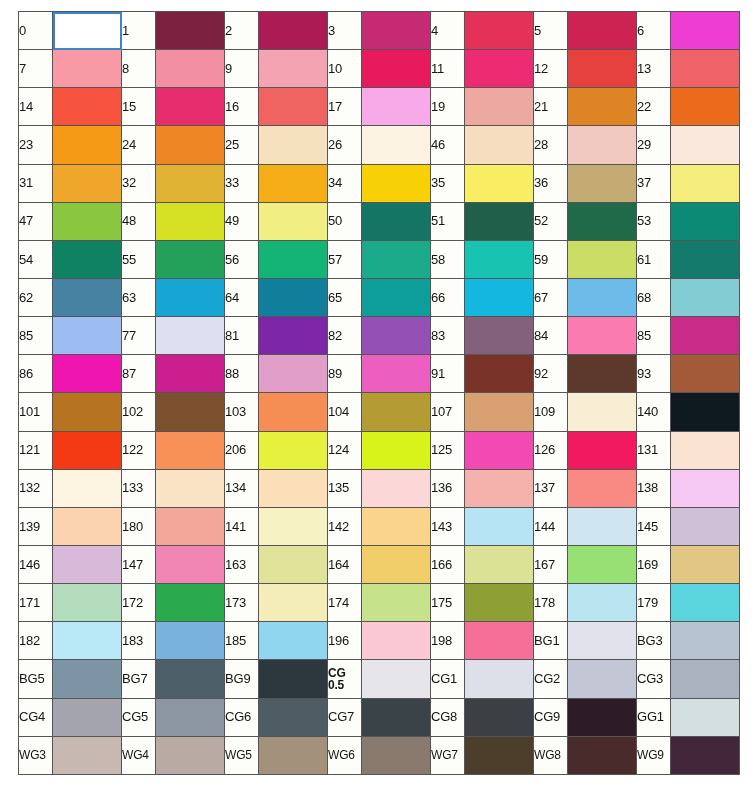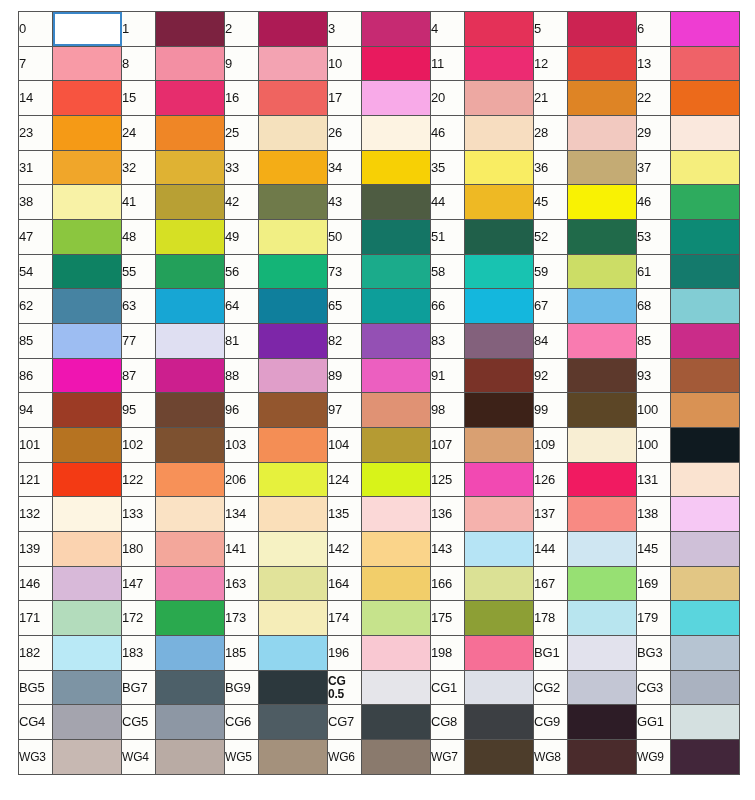--- a/index.html
+++ b/index.html
@@ -105,21 +105,21 @@
         </tr>
         <tr>
           <td class="lbl">14</td>
           <td class="sw" style="background-color: rgb(247, 84, 64);"></td>
           <td class="lbl">15</td>
           <td class="sw" style="background-color: rgb(230, 45, 109);"></td>
           <td class="lbl">16</td>
           <td class="sw" style="background-color: rgb(239, 100, 96);"></td>
           <td class="lbl">17</td>
           <td class="sw" style="background-color: rgb(248, 170, 232);"></td>
-          <td class="lbl">20</td>
+          <td class="lbl">19</td>
           <td class="sw" style="background-color: rgb(237, 168, 162);"></td>
           <td class="lbl">21</td>
           <td class="sw" style="background-color: rgb(222, 132, 37);"></td>
           <td class="lbl">22</td>
           <td class="sw" style="background-color: rgb(236, 106, 27);"></td>
         </tr>
         <tr>
           <td class="lbl">23</td>
           <td class="sw" style="background-color: rgb(245, 154, 22);"></td>
           <td class="lbl">24</td>
@@ -145,36 +145,20 @@
           <td class="lbl">34</td>
           <td class="sw" style="background-color: rgb(247, 208, 5);"></td>
           <td class="lbl">35</td>
           <td class="sw" style="background-color: rgb(249, 237, 99);"></td>
           <td class="lbl">36</td>
           <td class="sw" style="background-color: rgb(196, 171, 116);"></td>
           <td class="lbl">37</td>
           <td class="sw" style="background-color: rgb(245, 238, 125);"></td>
         </tr>
         <tr>
-          <td class="lbl">38</td>
-          <td class="sw" style="background-color: rgb(248, 242, 166);"></td>
-          <td class="lbl">41</td>
-          <td class="sw" style="background-color: rgb(184, 160, 52);"></td>
-          <td class="lbl">42</td>
-          <td class="sw" style="background-color: rgb(111, 122, 74);"></td>
-          <td class="lbl">43</td>
-          <td class="sw" style="background-color: rgb(78, 92, 66);"></td>
-          <td class="lbl">44</td>
-          <td class="sw" style="background-color: rgb(238, 185, 36);"></td>
-          <td class="lbl">45</td>
-          <td class="sw" style="background-color: rgb(249, 242, 3);"></td>
-          <td class="lbl">46</td>
-          <td class="sw" style="background-color: rgb(46, 171, 94);"></td>
-        </tr>
-        <tr>
           <td class="lbl">47</td>
           <td class="sw" style="background-color: rgb(139, 198, 63);"></td>
           <td class="lbl">48</td>
           <td class="sw" style="background-color: rgb(214, 224, 36);"></td>
           <td class="lbl">49</td>
           <td class="sw" style="background-color: rgb(241, 239, 132);"></td>
           <td class="lbl">50</td>
           <td class="sw" style="background-color: rgb(20, 117, 101);"></td>
           <td class="lbl">51</td>
           <td class="sw" style="background-color: rgb(32, 96, 74);"></td>
@@ -183,21 +167,21 @@
           <td class="lbl">53</td>
           <td class="sw" style="background-color: rgb(13, 138, 117);"></td>
         </tr>
         <tr>
           <td class="lbl">54</td>
           <td class="sw" style="background-color: rgb(14, 130, 99);"></td>
           <td class="lbl">55</td>
           <td class="sw" style="background-color: rgb(35, 160, 90);"></td>
           <td class="lbl">56</td>
           <td class="sw" style="background-color: rgb(20, 180, 119);"></td>
-          <td class="lbl">73</td>
+          <td class="lbl">57</td>
           <td class="sw" style="background-color: rgb(27, 171, 139);"></td>
           <td class="lbl">58</td>
           <td class="sw" style="background-color: rgb(24, 195, 177);"></td>
           <td class="lbl">59</td>
           <td class="sw" style="background-color: rgb(204, 221, 102);"></td>
           <td class="lbl">61</td>
           <td class="sw" style="background-color: rgb(20, 122, 108);"></td>
         </tr>
         <tr>
           <td class="lbl">62</td>
@@ -241,49 +225,33 @@
           <td class="lbl">89</td>
           <td class="sw" style="background-color: rgb(236, 95, 192);"></td>
           <td class="lbl">91</td>
           <td class="sw" style="background-color: rgb(122, 51, 40);"></td>
           <td class="lbl">92</td>
           <td class="sw" style="background-color: rgb(93, 57, 44);"></td>
           <td class="lbl">93</td>
           <td class="sw" style="background-color: rgb(163, 90, 56);"></td>
         </tr>
         <tr>
-          <td class="lbl">94</td>
-          <td class="sw" style="background-color: rgb(156, 59, 37);"></td>
-          <td class="lbl">95</td>
-          <td class="sw" style="background-color: rgb(110, 69, 49);"></td>
-          <td class="lbl">96</td>
-          <td class="sw" style="background-color: rgb(147, 86, 46);"></td>
-          <td class="lbl">97</td>
-          <td class="sw" style="background-color: rgb(224, 146, 116);"></td>
-          <td class="lbl">98</td>
-          <td class="sw" style="background-color: rgb(61, 34, 24);"></td>
-          <td class="lbl">99</td>
-          <td class="sw" style="background-color: rgb(92, 70, 38);"></td>
-          <td class="lbl">100</td>
-          <td class="sw" style="background-color: rgb(217, 146, 84);"></td>
-        </tr>
-        <tr>
           <td class="lbl">101</td>
           <td class="sw" style="background-color: rgb(182, 115, 33);"></td>
           <td class="lbl">102</td>
           <td class="sw" style="background-color: rgb(125, 81, 48);"></td>
           <td class="lbl">103</td>
           <td class="sw" style="background-color: rgb(244, 142, 85);"></td>
           <td class="lbl">104</td>
           <td class="sw" style="background-color: rgb(181, 155, 51);"></td>
           <td class="lbl">107</td>
           <td class="sw" style="background-color: rgb(217, 160, 114);"></td>
           <td class="lbl">109</td>
           <td class="sw" style="background-color: rgb(248, 238, 211);"></td>
-          <td class="lbl">100</td>
+          <td class="lbl">140</td>
           <td class="sw" style="background-color: rgb(15, 26, 32);"></td>
         </tr>
         <tr>
           <td class="lbl">121</td>
           <td class="sw" style="background-color: rgb(243, 58, 20);"></td>
           <td class="lbl">122</td>
           <td class="sw" style="background-color: rgb(247, 145, 88);"></td>
           <td class="lbl">206</td>
           <td class="sw" style="background-color: rgb(230, 241, 61);"></td>
           <td class="lbl">124</td>

